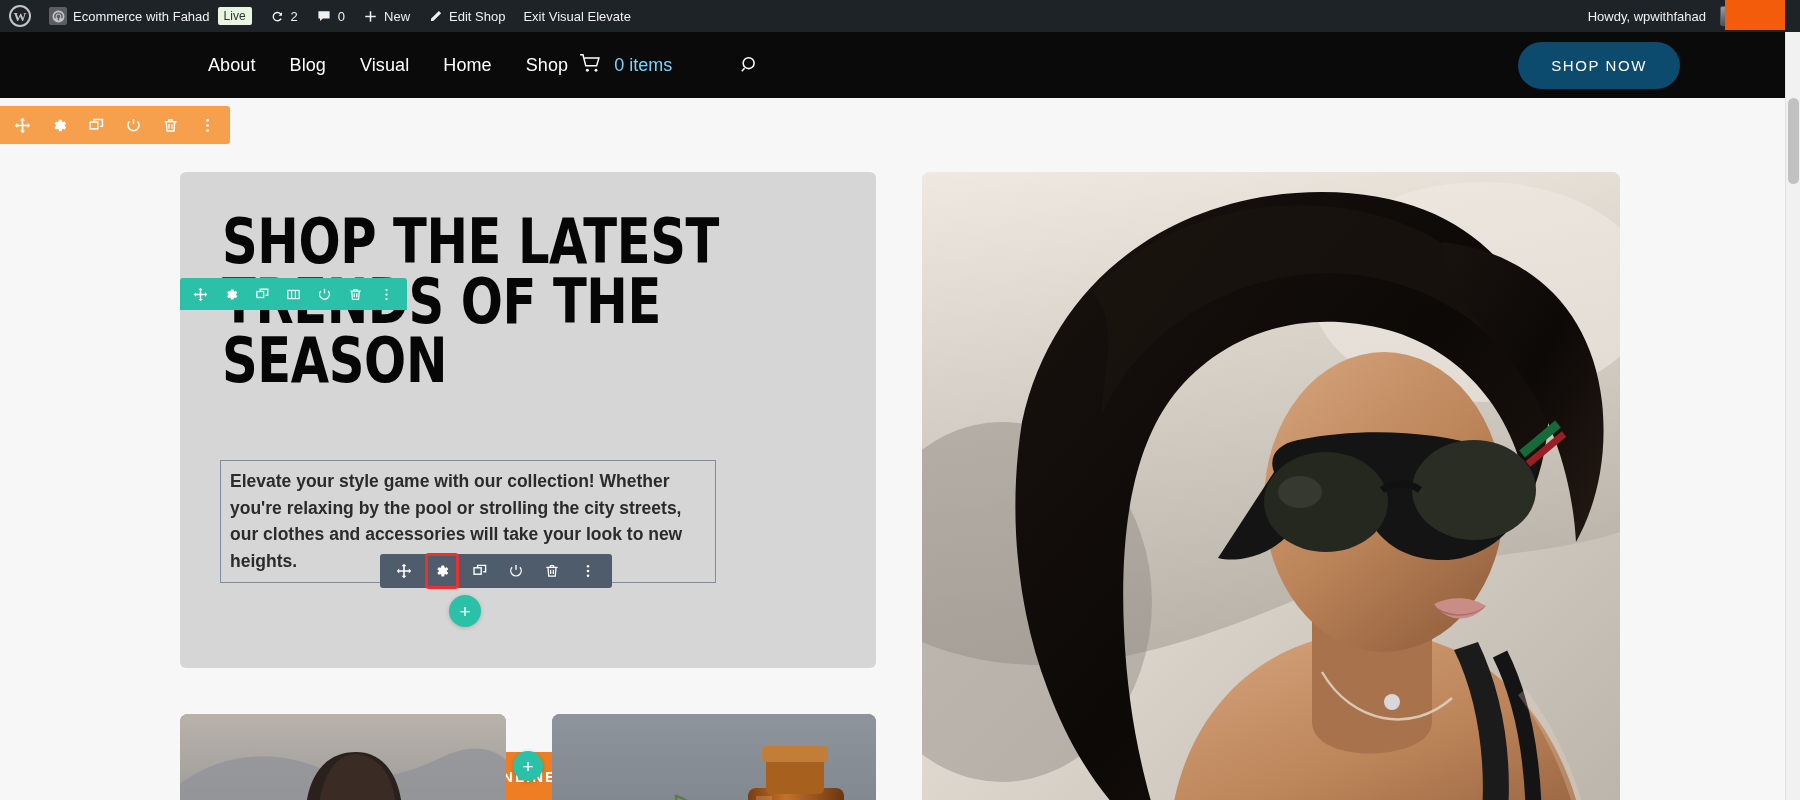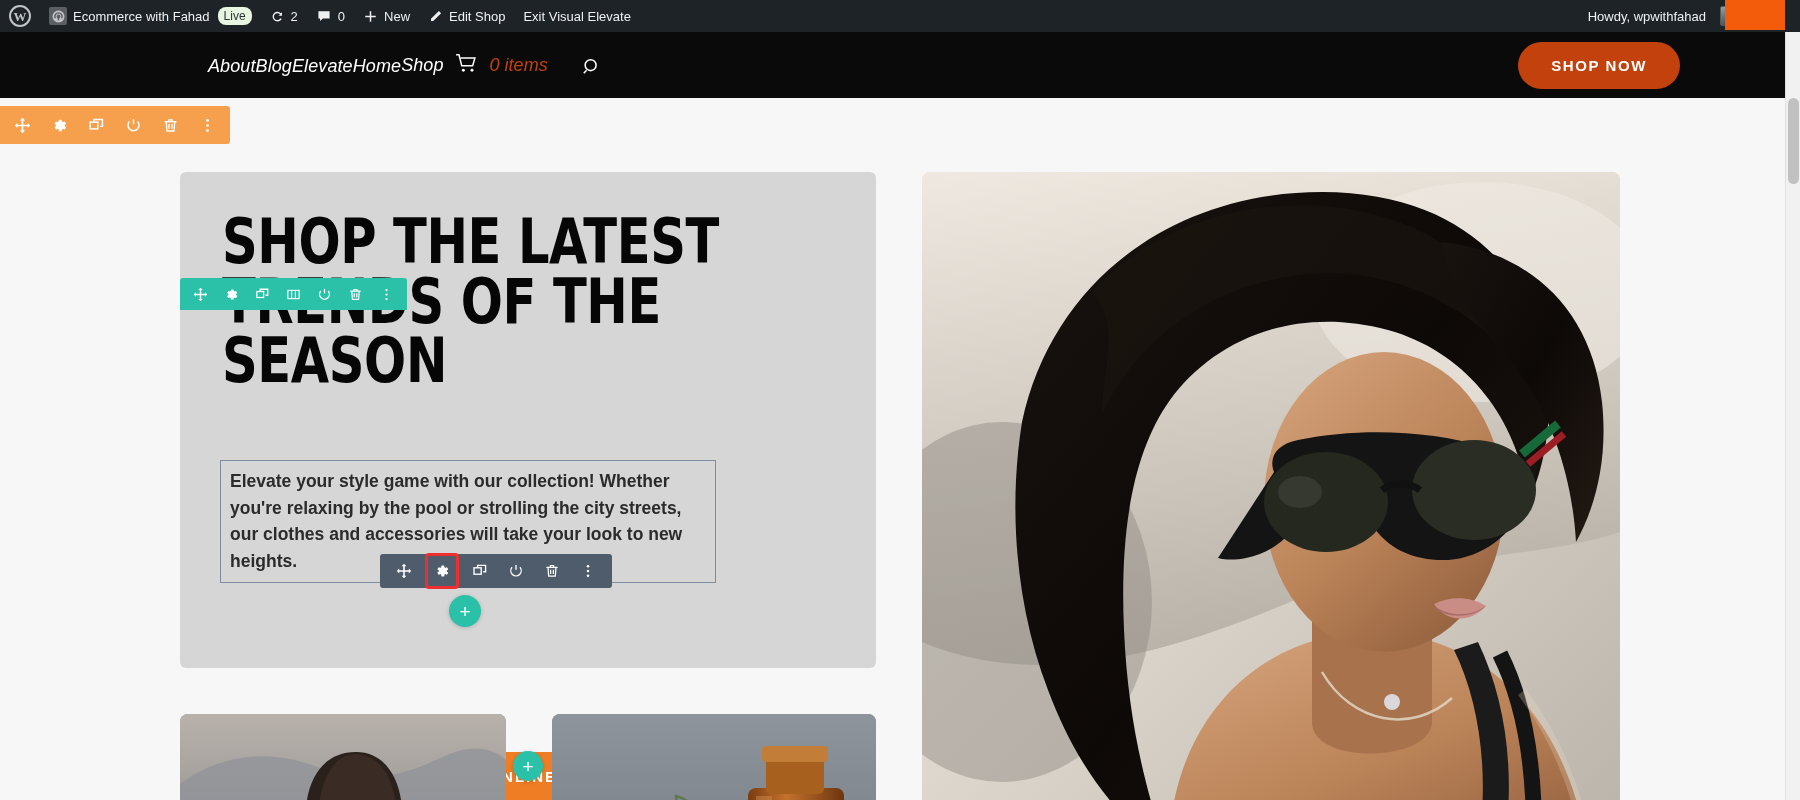--- a/index.html
+++ b/index.html
@@ -29,51 +29,51 @@
   .wp-logo {
     width: 22px; height: 22px; border-radius: 50%;
     border: 2px solid #c3c4c7;
     display: flex; align-items: center; justify-content: center;
     font-size: 13px; font-weight: 700; color: #c3c4c7; line-height: 1;
     font-family: "Liberation Serif", serif;
   }
   .live-badge {
     background: #e8f5e0; color: #2c3338;
     font-size: 12px; line-height: 1;
-    padding: 3px 6px; border-radius: 8px; margin-left: 2px;
+    padding: 3px 6px; border-radius: 2px; margin-left: 2px;
   }
   .site-icon {
     width: 18px; height: 18px; border-radius: 2px;
     background: #5b5f63; display:inline-flex; align-items:center; justify-content:center;
   }
   .avatar-mini {
     width: 20px; height: 20px; border-radius: 2px; margin-left: 8px;
     background: linear-gradient(160deg,#9aa0a6 0%,#6b7177 45%,#3c4145 100%);
     border: 1px solid #55595d;
   }
   .search-glyph { padding: 0 12px 0 14px; color: #f0f0f1; }
 
   
   .sitehead {
     position: absolute; top: 32px; left: 0; width: 1800px; height: 66px;
     background: #0a0a0a; z-index: 50;
     display: flex; align-items: center;
   }
-  .nav { display: flex; align-items: flex-end; margin-left: 208px; font-style: italic; }
+  .nav { display: flex; align-items: center; gap: 34px; margin-left: 208px; }
   .nav a {
     color: #ffffff; font-size: 18px; text-decoration: none;
     font-weight: 400; letter-spacing: .1px; white-space: nowrap;
   }
   .cart-group { display: flex; align-items: center; gap: 11px; }
-  .cart-count { color: #c2410c; font-size: 18px; }
+  .cart-count { color: #7dd3fc; font-size: 18px; }
   .nav-search { margin-left: 34px; color: #fff; display:flex; align-items:center; }
   .shopnow {
     margin-left: auto; margin-right: 120px;
-    background: #c2410c; color: #fff;
-    font-size: 15px; font-weight: 700; letter-spacing: 1.6px;
+    background: #0c4a6e; color: #fff;
+    font-size: 15px; font-weight: 400; letter-spacing: 1.6px;
     padding: 15px 33px; border-radius: 40px; border: none;
     white-space: nowrap; cursor: pointer;
   }
 
   
   .divi-bar {
     position: absolute; left: 0; top: 106px;
     height: 38px; display: flex; align-items: center;
     padding: 0 14px; gap: 20px;
     border-radius: 0 3px 3px 0;
@@ -270,21 +270,21 @@
       </span>
     </div>
   </div>
 
   <div class="topright-orange"></div>
 
   <div class="sitehead">
     <nav class="nav">
       <a href="#">About</a>
       <a href="#">Blog</a>
-      <a href="#">Elevate</a>
+      <a href="#">Visual</a>
       <a href="#">Home</a>
       <div class="cart-group">
         <a href="#">Shop</a>
         <span>
           <svg width="24" height="20" viewBox="0 0 26 22" fill="none" stroke="#fff" stroke-width="1.6">
             <path d="M1 2h3.2l3 12h12l2.5-8.5H6"></path>
               <circle cx="9" cy="19" r="1.6" fill="#fff" stroke="none"></circle>
               <circle cx="18.5" cy="19" r="1.6" fill="#fff" stroke="none"></circle>
           </svg>
         </span>

